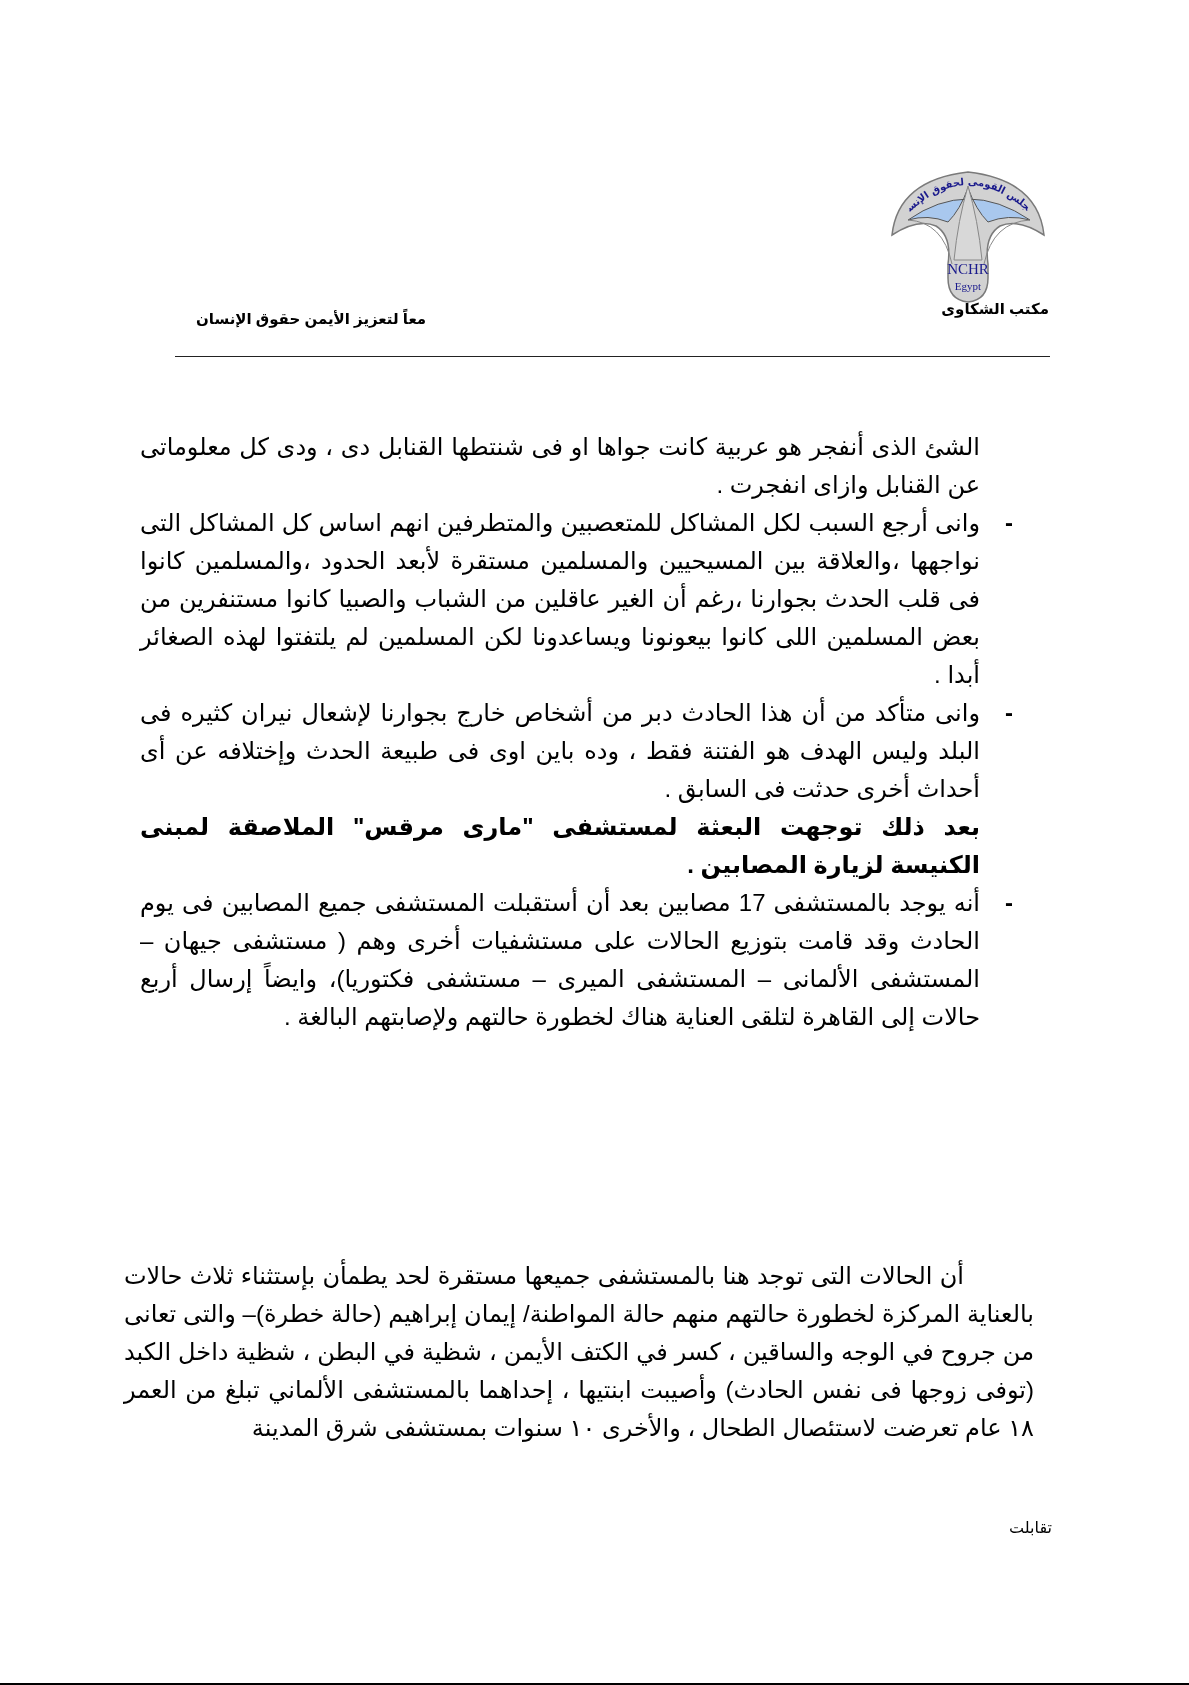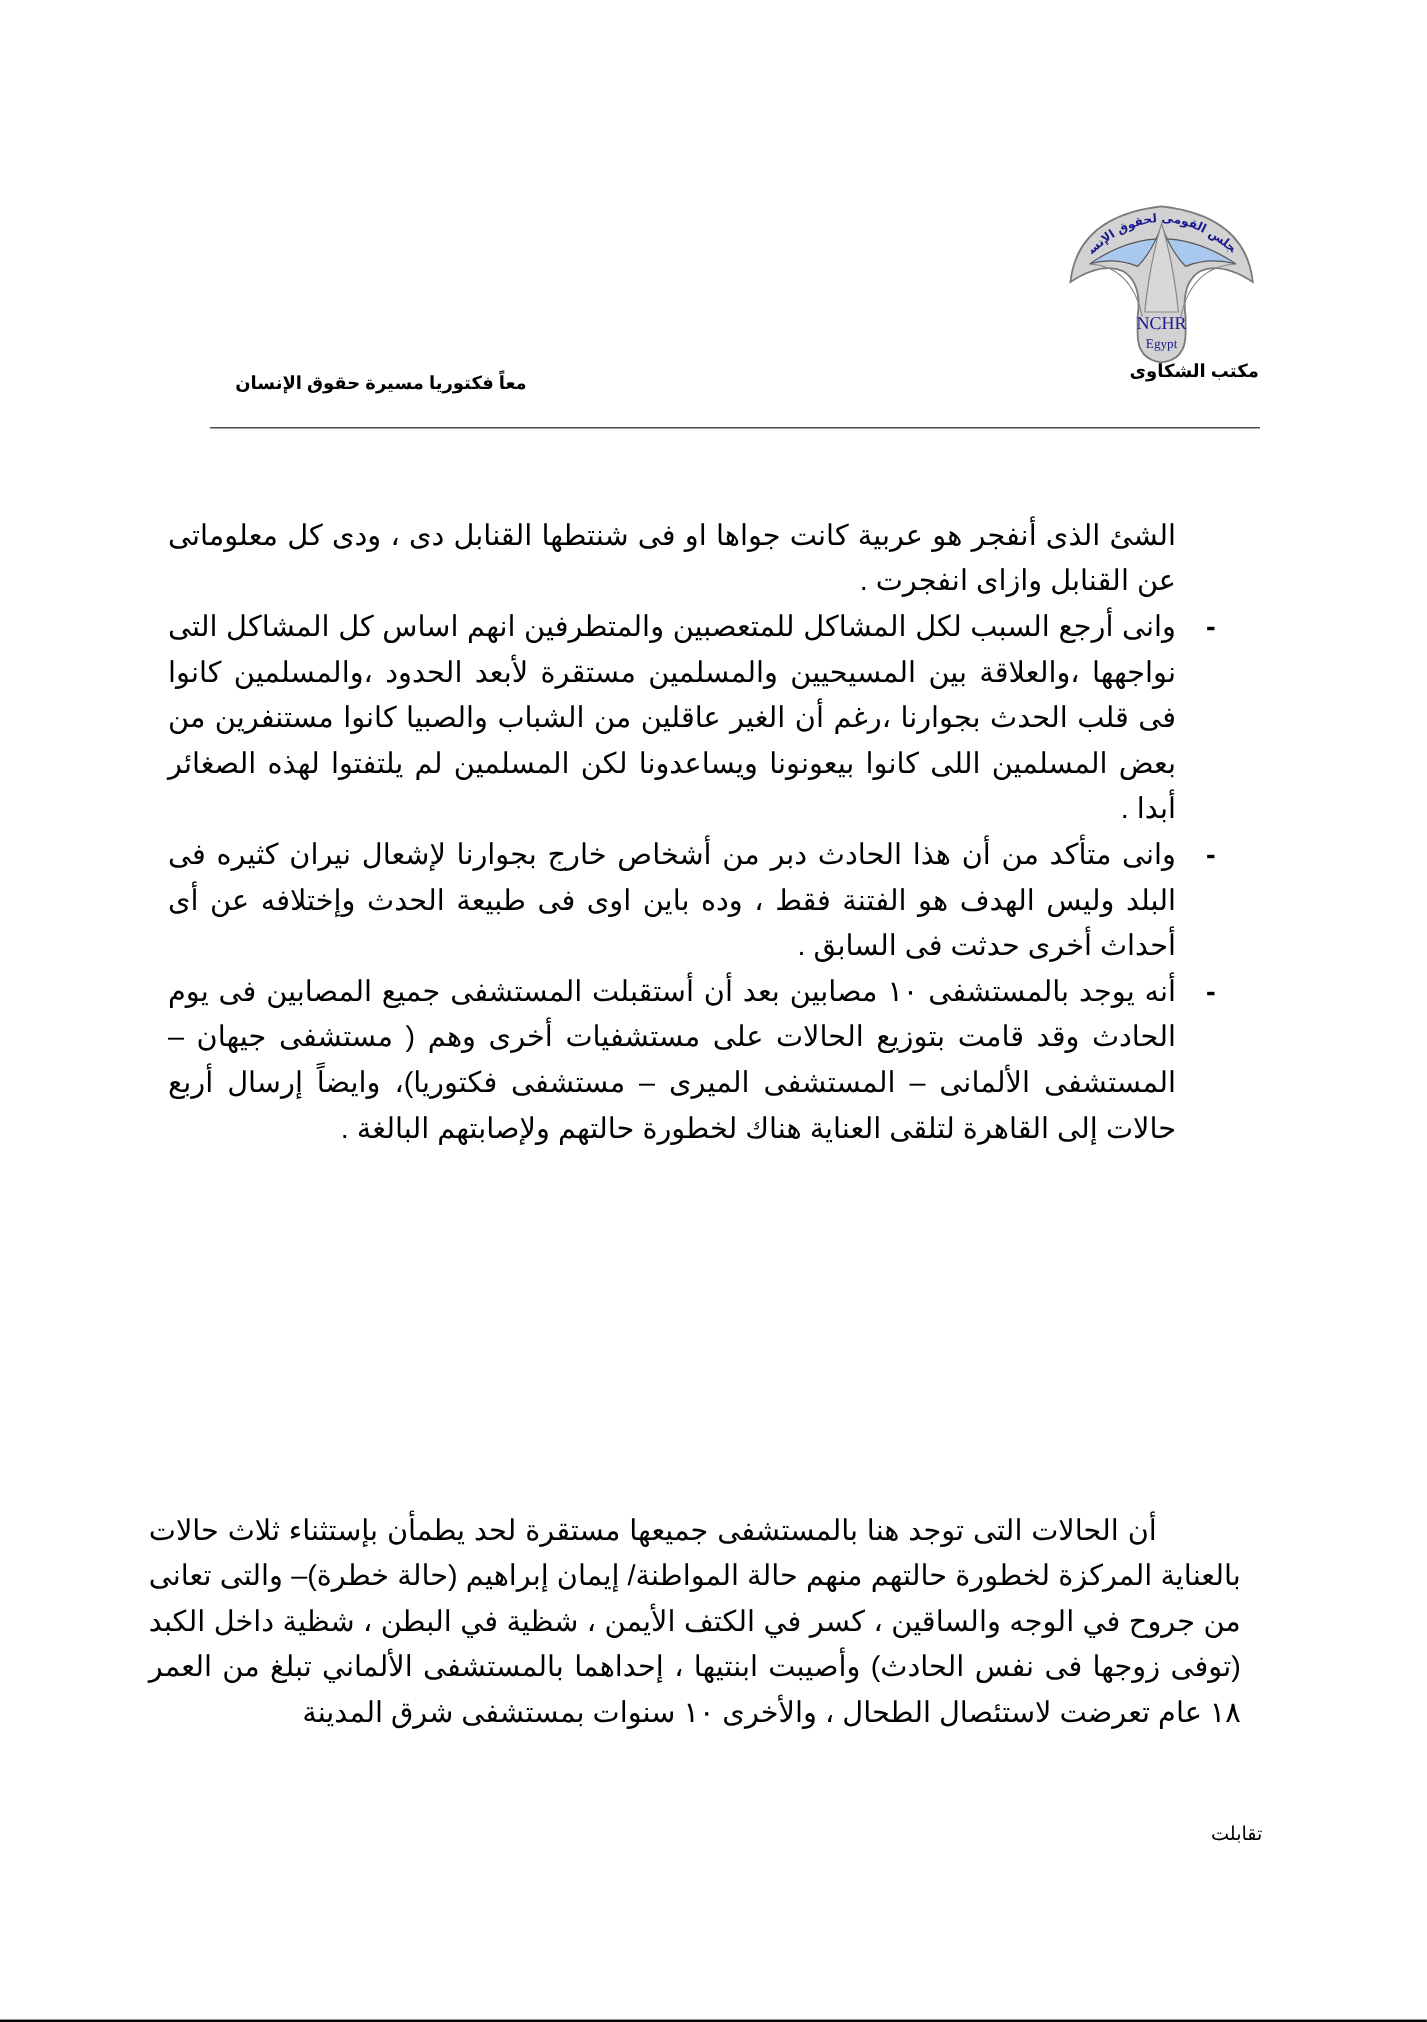--- a/index.html
+++ b/index.html
@@ -137,41 +137,42 @@
       <path d="M 142 60 Q 105 62 96 104" fill="none" stroke="#888" stroke-width="1"></path>
       <text font-size="10" fill="#1a1a8c" font-family="DejaVu Sans, sans-serif" font-weight="bold" direction="rtl">
         <textPath href="#arcPath" startOffset="50%" text-anchor="middle">المجلس القومى لحقوق الإنسان</textPath>
       </text>
       <text x="80" y="114" text-anchor="middle" font-family="Liberation Serif, serif" font-size="15" fill="#1a1a8c">NCHR</text>
       <text x="80" y="130" text-anchor="middle" font-family="Liberation Serif, serif" font-size="11" fill="#1a1a8c">Egypt</text>
     </svg>
   </div>
 
   <div class="hdr-office">مكتب الشكاوى</div>
-  <div class="hdr-slogan">معاً فكتوريا مسيرة حقوق الإنسان</div>
+  <div class="hdr-slogan">معاً لتعزيز الأيمن حقوق الإنسان</div>
   <div class="hdr-rule"></div>
 
   <div class="content">
     <p>الشئ الذى أنفجر هو عربية كانت جواها او فى شنتطها القنابل دى ، ودى كل معلوماتى عن القنابل وازاى انفجرت .</p>
 
     <div class="dash-item">
       <span class="marker">-</span>
       <p>وانى أرجع السبب لكل المشاكل للمتعصبين والمتطرفين انهم اساس كل المشاكل التى نواجهها ،والعلاقة بين المسيحيين والمسلمين مستقرة لأبعد الحدود ،والمسلمين كانوا فى قلب الحدث بجوارنا ،رغم أن الغير عاقلين من الشباب والصبيا كانوا مستنفرين من بعض المسلمين اللى كانوا بيعونونا ويساعدونا لكن المسلمين لم يلتفتوا لهذه الصغائر أبدا .</p>
     </div>
     <div class="dash-item">
       <span class="marker">-</span>
       <p>وانى متأكد من أن هذا الحادث دبر من أشخاص خارج بجوارنا لإشعال نيران كثيره فى البلد وليس الهدف هو الفتنة فقط ، وده باين اوى فى طبيعة الحدث وإختلافه عن أى أحداث أخرى حدثت فى السابق .</p>
     </div>
 
+    <p class="bold">بعد ذلك توجهت البعثة لمستشفى "مارى مرقس" الملاصقة لمبنى الكنيسة لزيارة المصابين .</p>
 
 
 
     <div class="dash-item">
       <span class="marker">-</span>
-      <p>أنه يوجد بالمستشفى ١٠ مصابين بعد أن أستقبلت المستشفى جميع المصابين فى يوم الحادث وقد قامت بتوزيع الحالات على مستشفيات أخرى وهم ( مستشفى جيهان – المستشفى الألمانى – المستشفى الميرى – مستشفى فكتوريا)، وايضاً إرسال أربع حالات إلى القاهرة لتلقى العناية هناك لخطورة حالتهم ولإصابتهم البالغة .</p>
+      <p>أنه يوجد بالمستشفى 17 مصابين بعد أن أستقبلت المستشفى جميع المصابين فى يوم الحادث وقد قامت بتوزيع الحالات على مستشفيات أخرى وهم ( مستشفى جيهان – المستشفى الألمانى – المستشفى الميرى – مستشفى فكتوريا)، وايضاً إرسال أربع حالات إلى القاهرة لتلقى العناية هناك لخطورة حالتهم ولإصابتهم البالغة .</p>
     </div>
   </div>
 
   <div class="wide">
     <p>أن الحالات التى توجد هنا بالمستشفى جميعها مستقرة لحد يطمأن بإستثناء ثلاث حالات بالعناية المركزة لخطورة حالتهم منهم حالة المواطنة/ إيمان إبراهيم  (حالة خطرة)– والتى تعانى من جروح في الوجه والساقين ، كسر في الكتف الأيمن ، شظية في البطن ، شظية داخل الكبد (توفى زوجها فى نفس الحادث) وأصيبت ابنتيها ، إحداهما بالمستشفى الألماني تبلغ من العمر ١٨ عام تعرضت لاستئصال الطحال ، والأخرى ١٠ سنوات بمستشفى شرق المدينة</p>
   </div>
 
   <div class="footer-label">تقابلت</div>
   <div class="bottom-rule"></div>
 </div>

